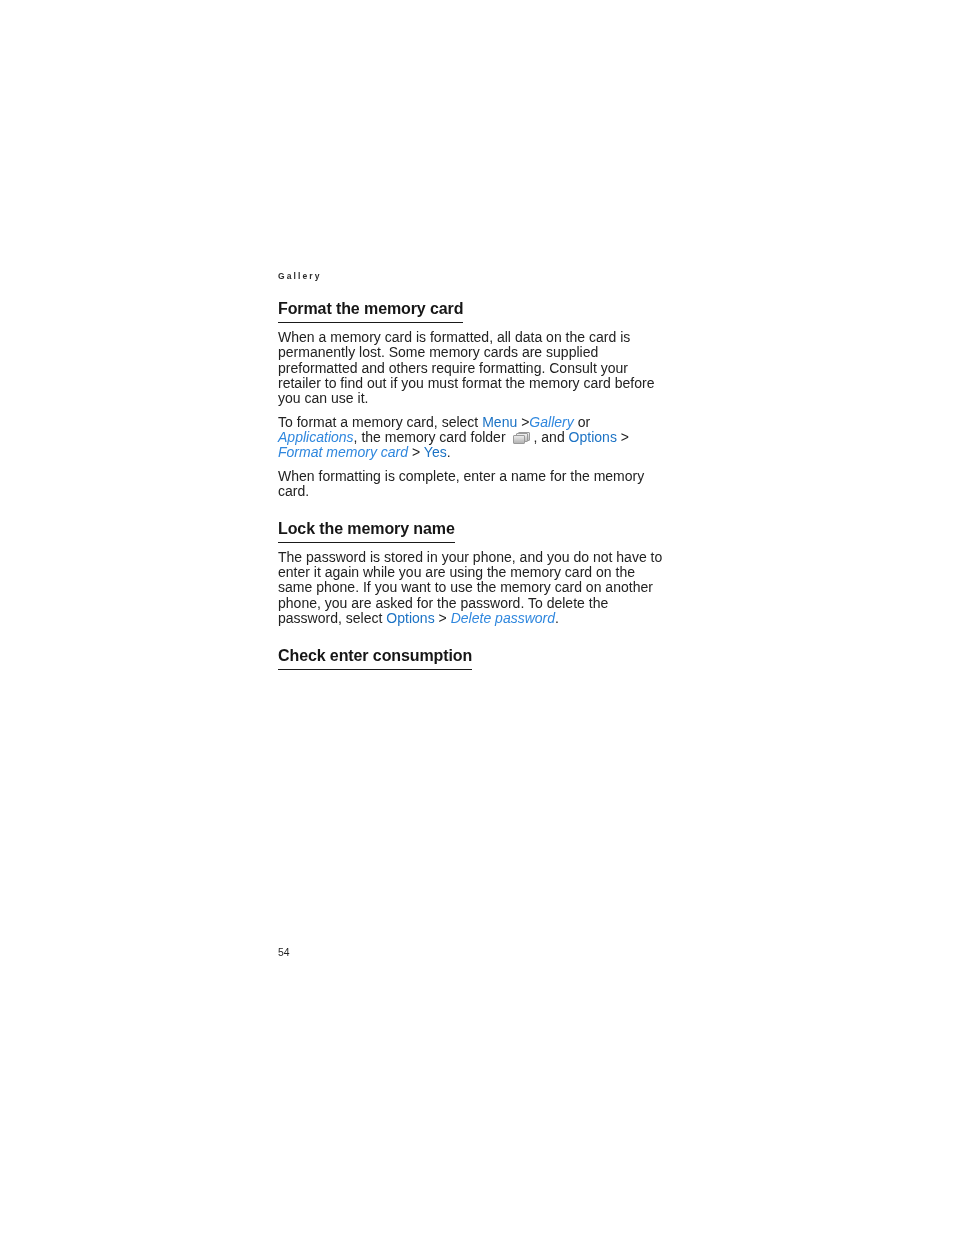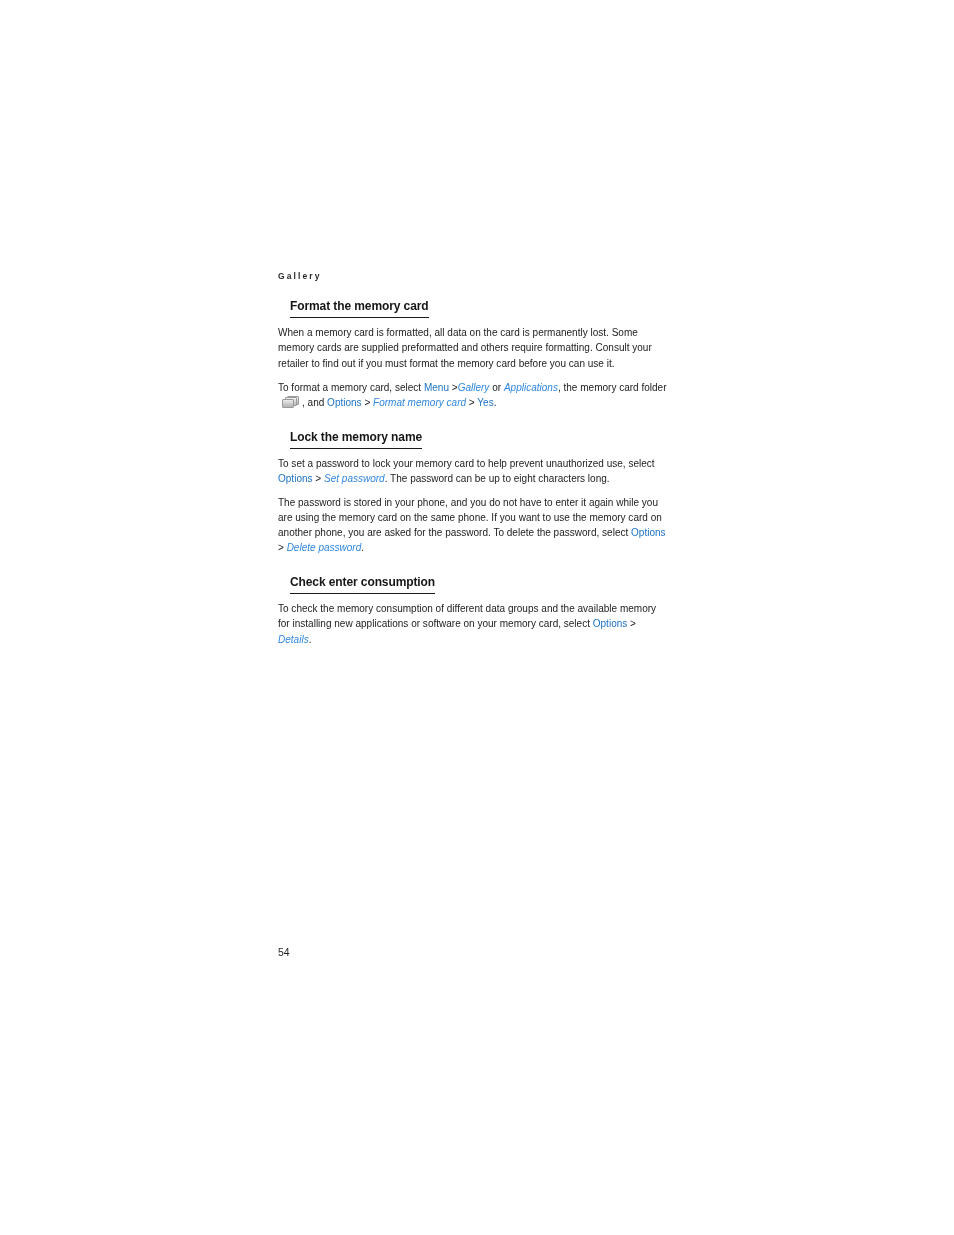--- a/index.html
+++ b/index.html
@@ -34,35 +34,35 @@
   }
   .running-header {
     font-size: 8.5px;
     letter-spacing: 2.1px;
     color: #2b2b2b;
     font-weight: 600;
     margin: 0 0 18px 0;
     line-height: 1.1;
   }
   h2.section-heading {
-    font-size: 12px;
+    font-size: 16px;
     font-weight: 700;
     color: #161616;
-    margin: 0 0 7px 12px;
+    margin: 0 0 7px 0;
     padding: 0 0 3px 0;
     line-height: 1.25;
     letter-spacing: -0.1px;
     display: table;
     border-bottom: 1.3px solid #1a1a1a;
   }
   h2.section-heading.spaced-top {
     margin-top: 20px;
   }
   p.body-text {
-    font-size: 10px;
+    font-size: 14px;
     line-height: 15.1px;
     color: #222222;
     margin: 0 0 9px 0;
     letter-spacing: 0.01px;
     text-align: left;
   }
   .ui-bold {
     color: #1b72c4;
     font-weight: 400;
   }
@@ -108,23 +108,22 @@
 
 <div class="page">
 
   <div class="content">
     <div class="running-header">Gallery</div>
 
     <div id="sections-root">
         <h2 class="section-heading">Format the memory card</h2>
         <p class="body-text"><span class="sep">When a memory card is formatted, all data on the card is permanently lost. Some memory cards are supplied preformatted and others require formatting. Consult your retailer to find out if you must format the memory card before you can use it.</span></p>
         <p class="body-text"><span class="sep">To format a memory card, select </span><span class="ui-bold">Menu</span><span class="sep"> &gt;</span><span class="ui-italic">Gallery</span><span class="sep"> or </span><span class="ui-italic">Applications</span><span class="sep">, the memory card folder </span><span class="folder-icon"><i class="l3"></i><i class="l2"></i><i class="l1"></i></span><span class="sep">, and </span><span class="ui-bold">Options</span><span class="sep"> &gt; </span><span class="ui-italic">Format memory card</span><span class="sep"> &gt; </span><span class="ui-bold">Yes</span><span class="sep">.</span></p>
+        <p class="body-text"><span class="sep">When formatting is complete, enter a name for the memory card.</span></p>
         <h2 class="section-heading spaced-top">Lock the memory name</h2>
-        <p class="body-text"><span class="sep">To set a password to lock your memory card to help prevent unauthorized use, select </span><span class="ui-bold">Options</span><span class="sep"> &gt; </span><span class="ui-italic">Set password</span><span class="sep">. The password can be up to eight characters long.</span></p>
         <p class="body-text"><span class="sep">The password is stored in your phone, and you do not have to enter it again while you are using the memory card on the same phone. If you want to use the memory card on another phone, you are asked for the password. To delete the password, select </span><span class="ui-bold">Options</span><span class="sep"> &gt; </span><span class="ui-italic">Delete password</span><span class="sep">.</span></p>
         <h2 class="section-heading spaced-top">Check enter consumption</h2>
-        <p class="body-text"><span class="sep">To check the memory consumption of different data groups and the available memory for installing new applications or software on your memory card, select </span><span class="ui-bold">Options</span><span class="sep"> &gt; </span><span class="ui-italic">Details</span><span class="sep">.</span></p>
       </div>
   </div>
 
   <div class="page-number">54</div>
 
 </div>
 
 </body></html>

